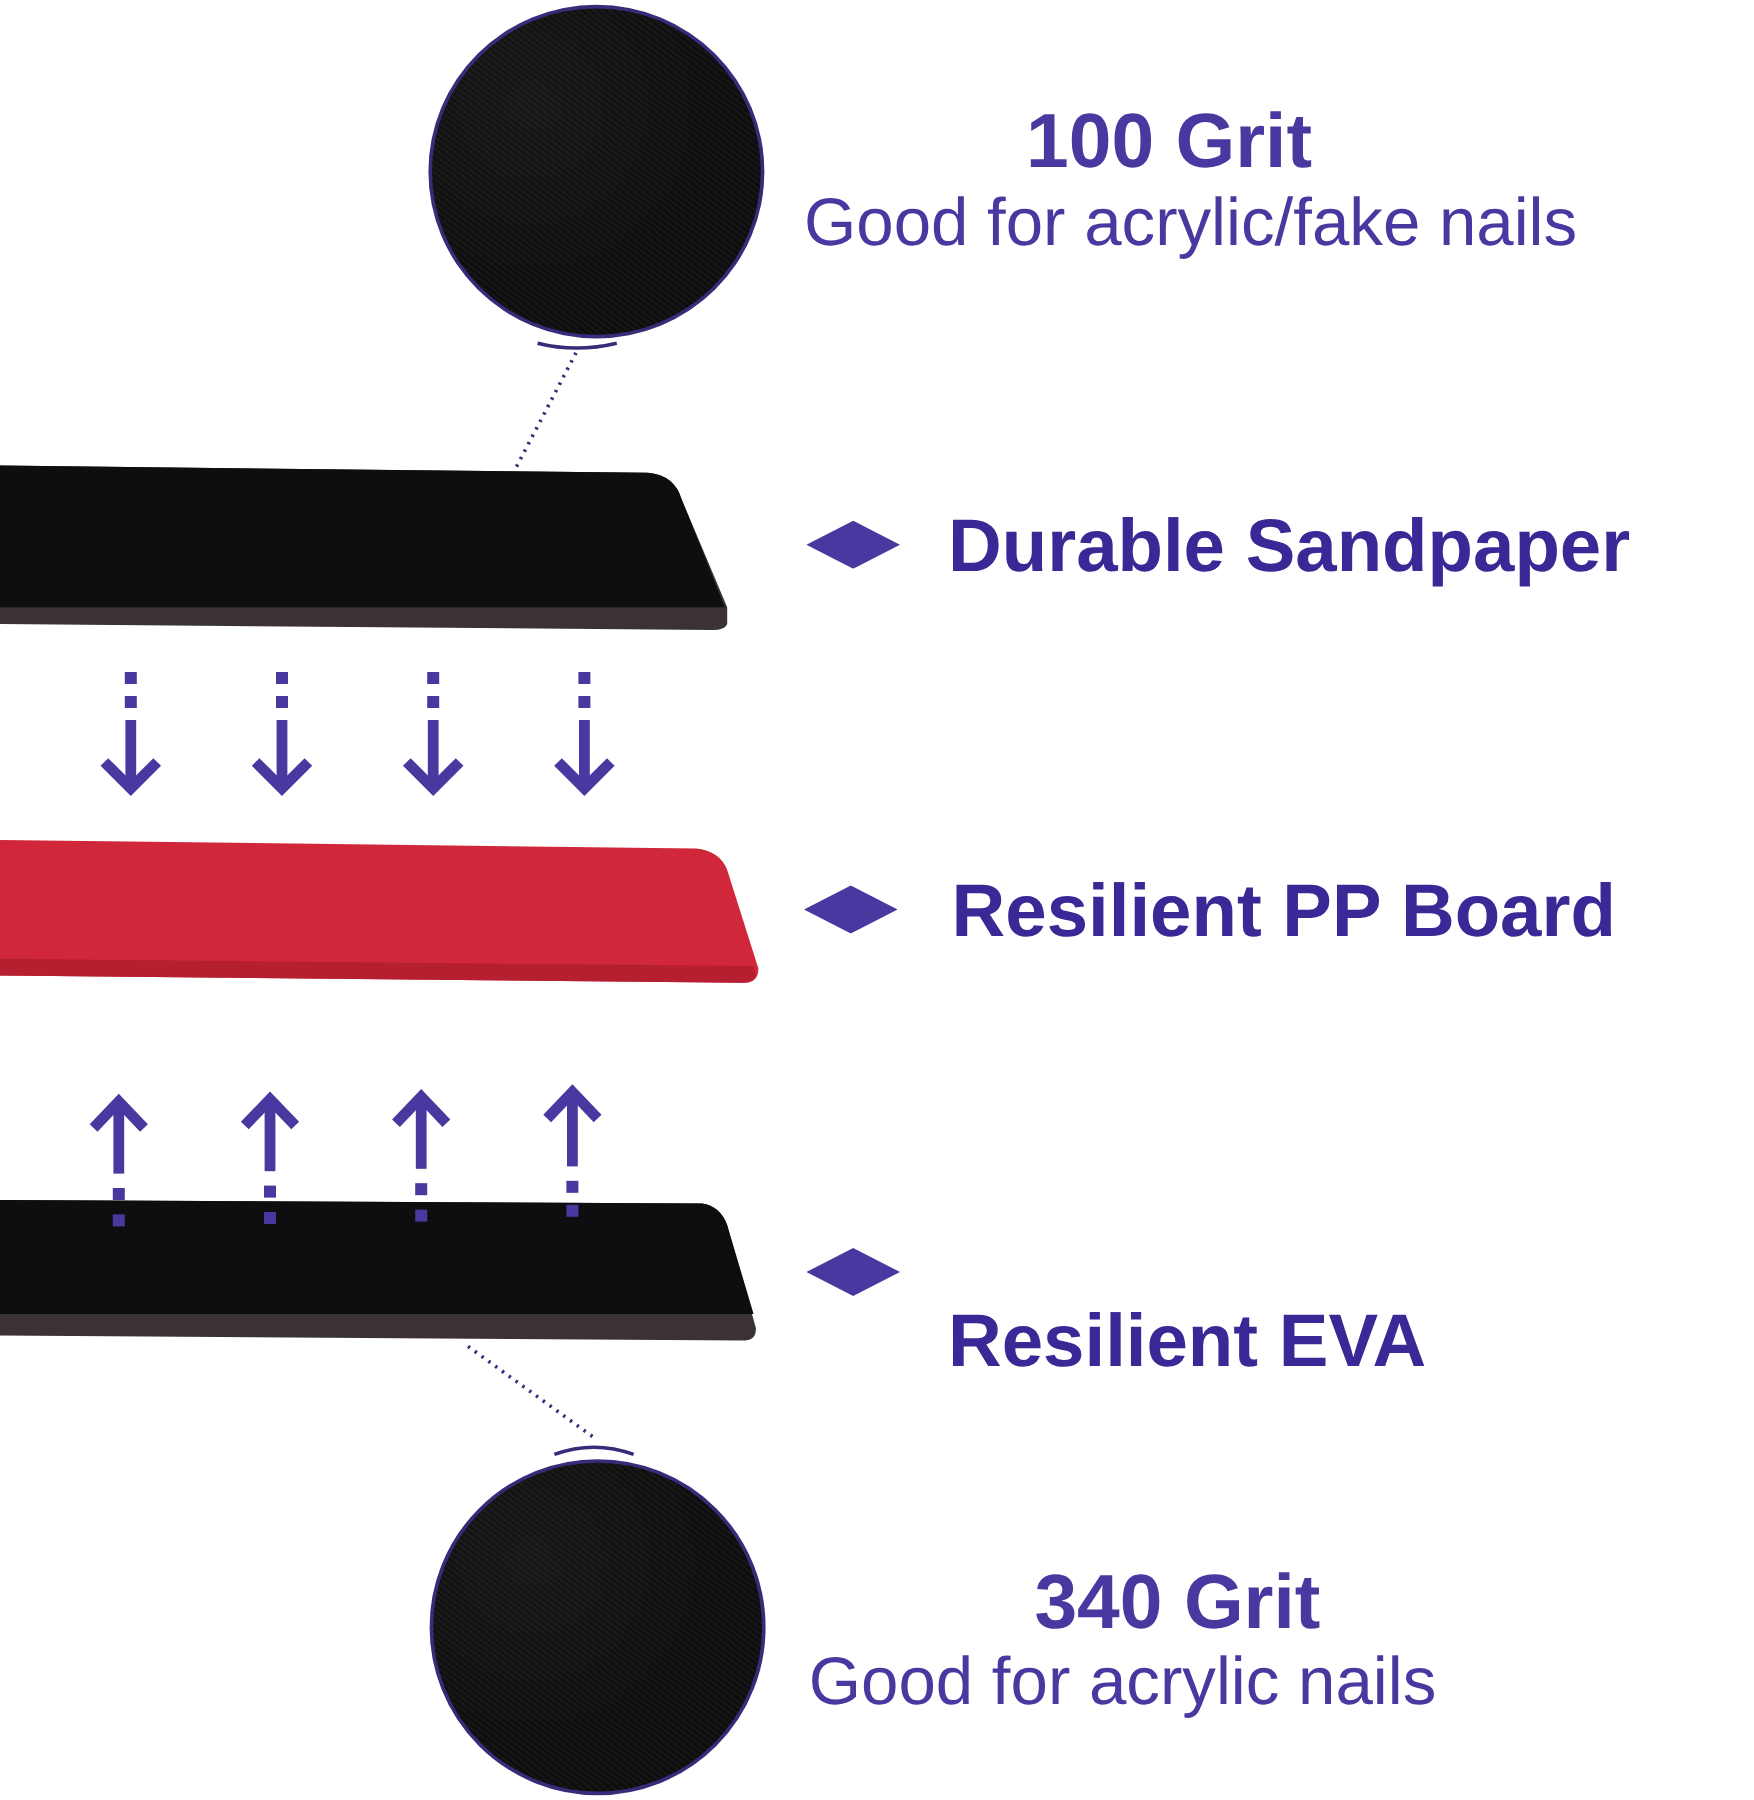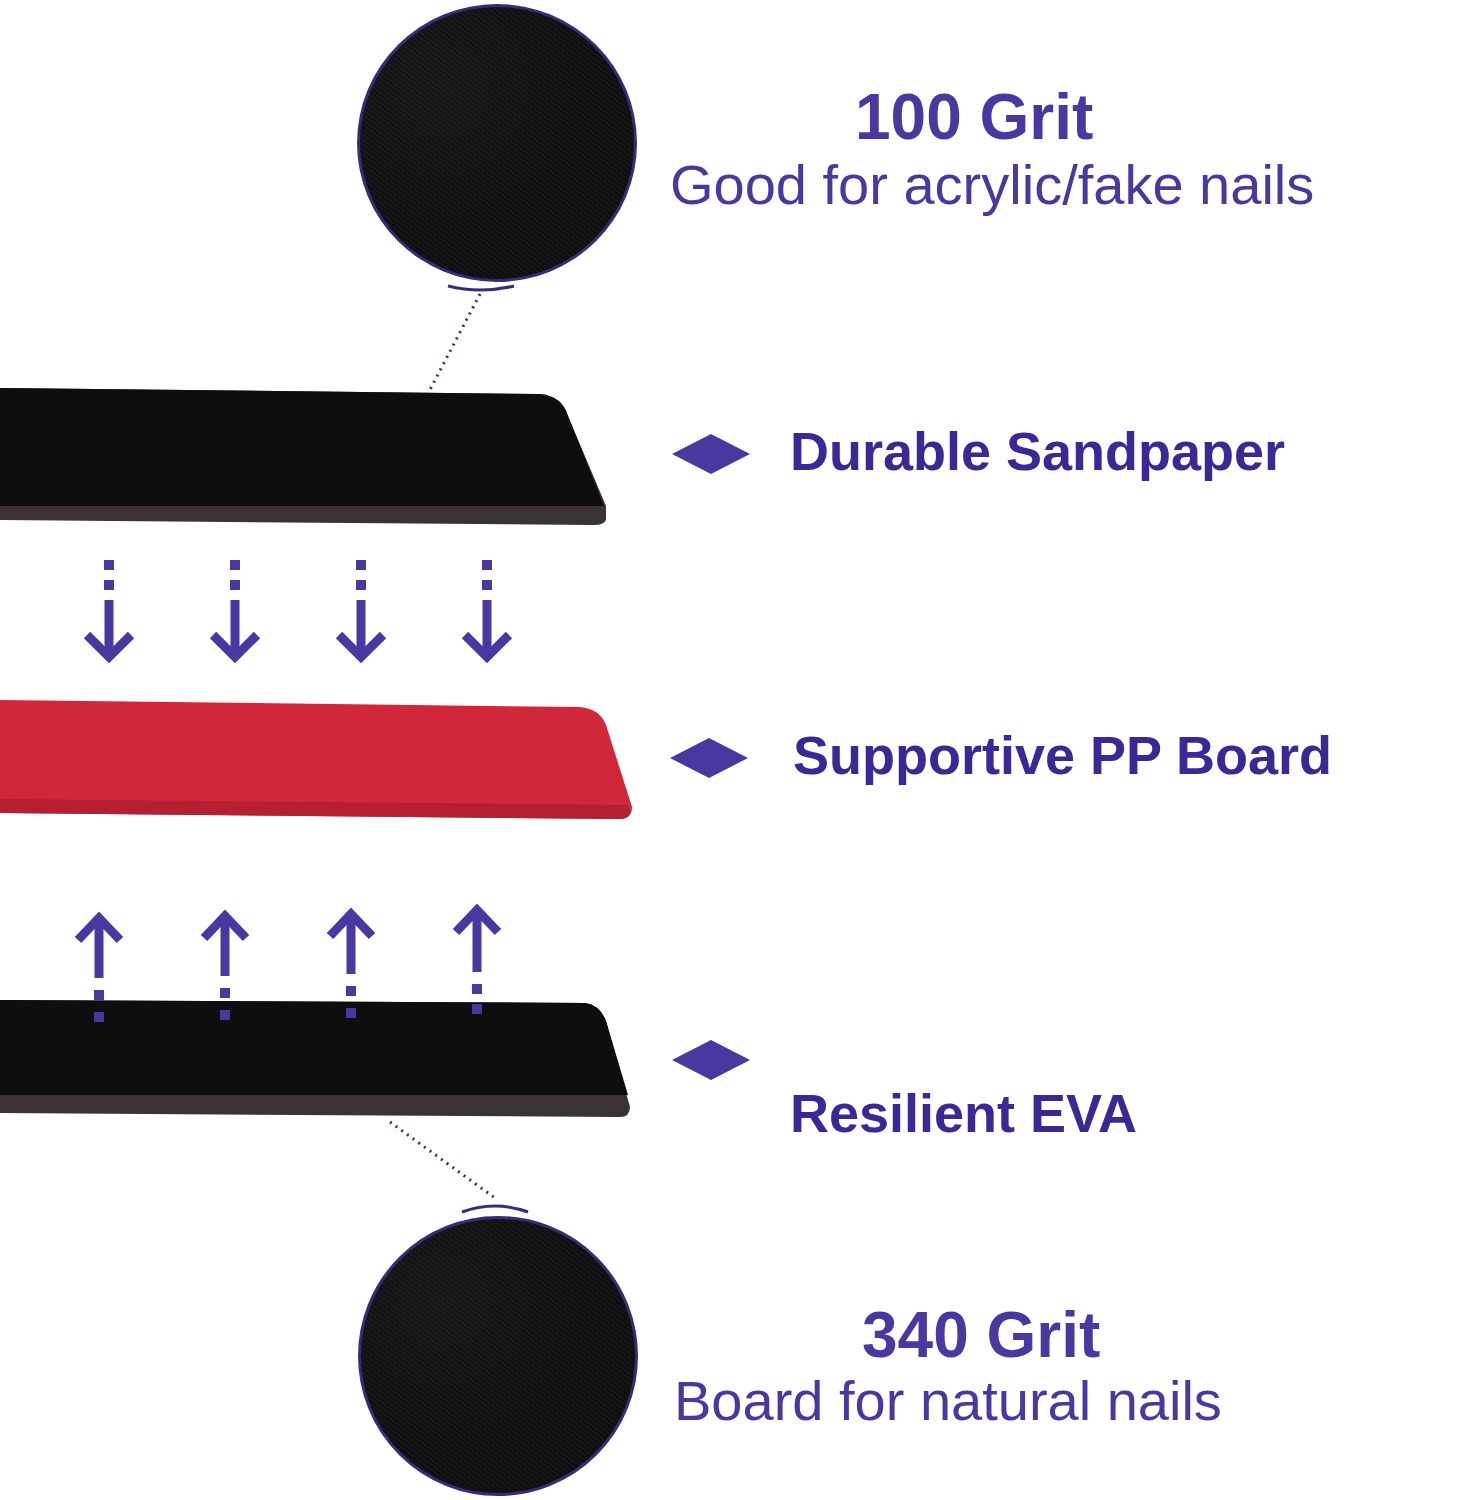--- a/index.html
+++ b/index.html
@@ -9,21 +9,21 @@
     position:absolute; border-radius:50%;
     background:
       radial-gradient(circle at 30% 30%, rgba(255,255,255,0.04), rgba(0,0,0,0) 60%),
       repeating-linear-gradient(37deg, #151515 0 2px, #0d0d0d 2px 4px),
       #111;
     border:3px solid #3a2a7a;
     box-sizing:border-box;
   }
   .grit-title { position:absolute; color:#4a37a0; font-weight:bold; font-size:64px; white-space:nowrap; }
   .grit-desc  { position:absolute; color:#4a37a0; font-size:56px; white-space:nowrap; }
-  .layer-label { position:absolute; color:#3c2796; font-weight:bold; font-size:54px; white-space:nowrap; }
+  .layer-label { position:absolute; color:#3c2796; font-weight:bold; font-size:62px; white-space:nowrap; }
   .diamond { position:absolute; width:78px; height:40px; }
   .strip { position:absolute; }
 </style>
 </head>
 <body>
 
 <div class="circle" style="left:357px; top:4px; width:280px; height:278px;"></div>
 <svg class="abs" style="left:400px; top:280px;" width="130" height="160">
   <path d="M 48 6 Q 80 14 114 6" stroke="#3a2a7a" stroke-width="3" fill="none"></path>
   <line x1="80" y1="14" x2="10" y2="148" stroke="#3a2a7a" stroke-width="3" stroke-dasharray="2 5"></line>
@@ -70,21 +70,21 @@
   </g>
 </svg>
 
 <svg class="strip" style="left:0; top:695px;" width="640" height="130">
   <path d="M0 5 L580 12 Q600 14 606 30 L632 112 Q632 124 620 124 L0 118 Z" fill="#d0283a"></path>
   <path d="M0 104 L628 110 L630 118 Q628 124 618 124 L0 118 Z" fill="#b51f30"></path>
 </svg>
 <svg class="diamond" style="left:670px; top:738px;" viewBox="0 0 78 40">
   <polygon points="0,20 39,0 78,20 39,40" fill="#4a37a0"></polygon>
 </svg>
-<div class="layer-label" style="left:793px; top:724px;">Supportive PP Board</div>
+<div class="layer-label" style="left:793px; top:724px;">Resilient PP Board</div>
 
 <svg class="strip" style="left:0; top:995px;" width="640" height="130">
   <path d="M0 5 L585 8 Q600 10 606 26 L630 112 Q630 122 620 122 L0 118 Z" fill="#3a3236"></path>
   <path d="M0 5 L585 8 Q600 10 606 26 L628 100 L0 100 Z" fill="#0e0e10"></path>
 </svg>
 
 <svg class="abs" style="left:60px; top:900px;" width="470" height="130">
   <g fill="#4a37a0" stroke="#4a37a0">
     <g>
       <polyline points="18,40 39,18 60,40" fill="none" stroke-width="9"></polyline>
@@ -118,13 +118,13 @@
 </svg>
 <div class="layer-label" style="left:790px; top:1082px;">Resilient EVA</div>
 
 <svg class="abs" style="left:380px; top:1118px;" width="180" height="110">
   <line x1="10" y1="4" x2="115" y2="80" stroke="#3a2a7a" stroke-width="3" stroke-dasharray="2 5"></line>
   <path d="M 82 94 Q 115 82 148 94" stroke="#3a2a7a" stroke-width="3" fill="none"></path>
 </svg>
 <div class="circle" style="left:358px; top:1216px; width:280px; height:280px;"></div>
 
 <div class="grit-title" style="left:862px; top:1298px;">340 Grit</div>
-<div class="grit-desc" style="left:674px; top:1368px;">Board for natural nails</div>
+<div class="grit-desc" style="left:674px; top:1368px;">Good for acrylic nails</div>
 
 </body></html>

